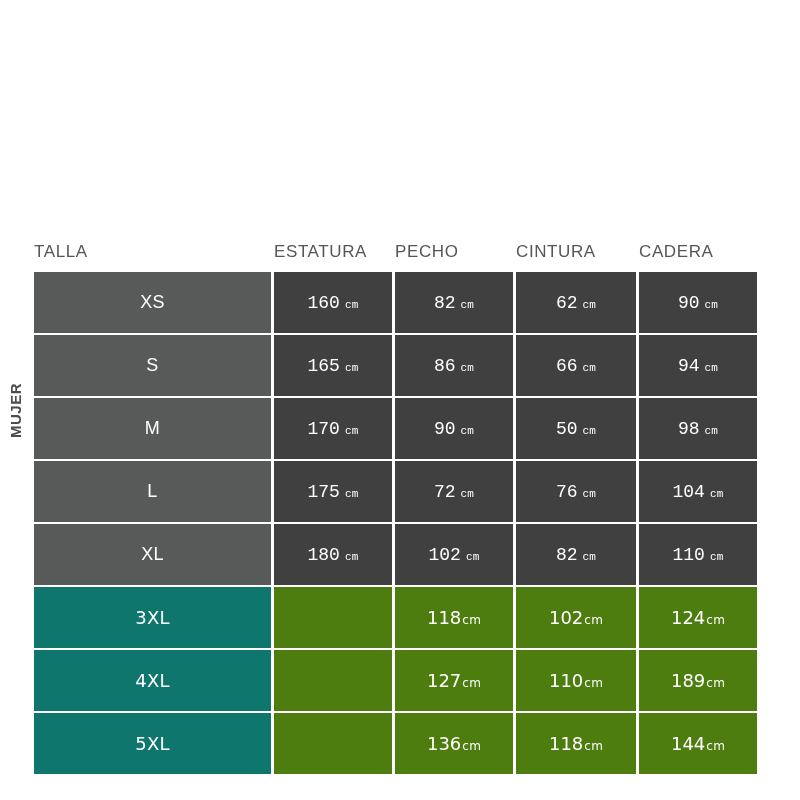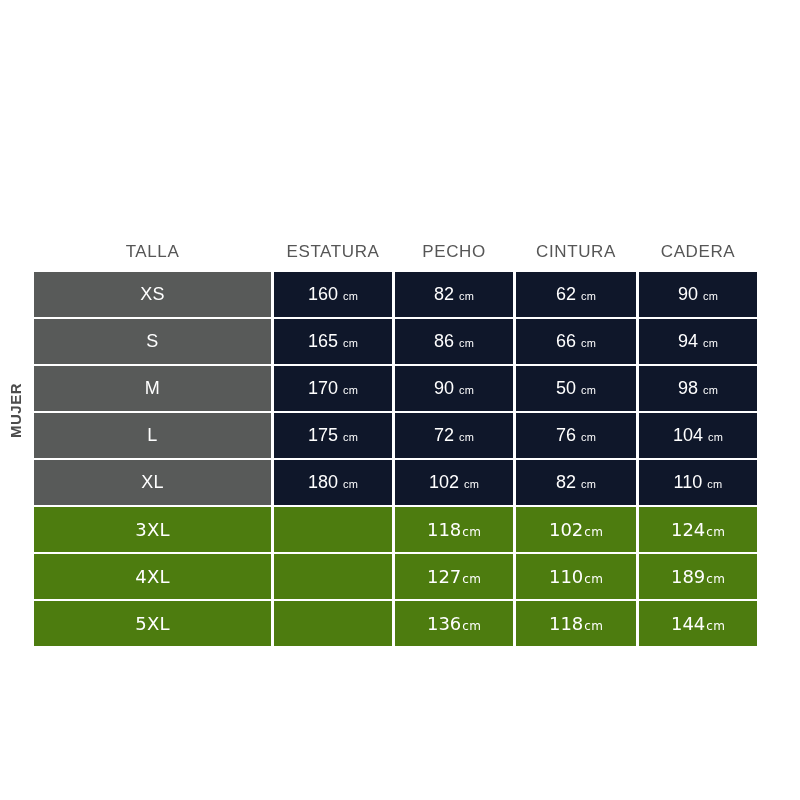--- a/index.html
+++ b/index.html
@@ -64,51 +64,51 @@
   table.chart col.c-cadera   { width: 118px; }
 
   
   thead th {
     background: #ffffff;
     color: #565656;
     font-family: "Liberation Sans", sans-serif;
     font-weight: normal;
     font-size: 17px;
     letter-spacing: 0.6px;
-    text-align: center;
+    text-align: left;
     padding: 0 0 8px 0;
     height: 24px;
     vertical-align: bottom;
   }
 
   
   tbody td {
     height: 29px;
     text-align: center;
     vertical-align: middle;
-    padding: 8px;
+    padding: 16px;
     color: #ffffff;
   }
 
   td.talla {
     background: #585a59;
     font-family: "Liberation Sans", sans-serif;
     font-size: 18px;
     letter-spacing: 0.3px;
   }
   td.meas {
-    background: #0f172a;
-    font-family: Liberation Sans, sans-serif;
+    background: #404040;
+    font-family: Liberation Mono, monospace;
     font-size: 18px;
   }
   td.meas.empty { font-size: 0; }
 
   
   tr.plus td.talla {
-    background: #4d7c0f;
+    background: #0f766e;
     font-family: "DejaVu Sans", sans-serif;
     font-size: 18px;
     letter-spacing: 0.2px;
   }
   tr.plus td.meas {
     background: #4d7c0f;
     font-family: "DejaVu Sans", sans-serif;
     font-size: 18px;
   }
 

